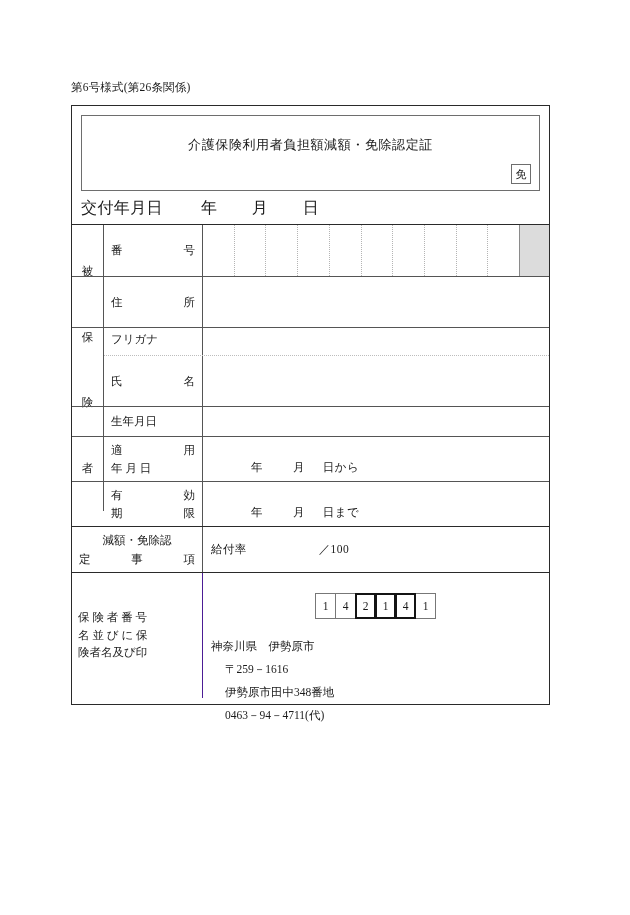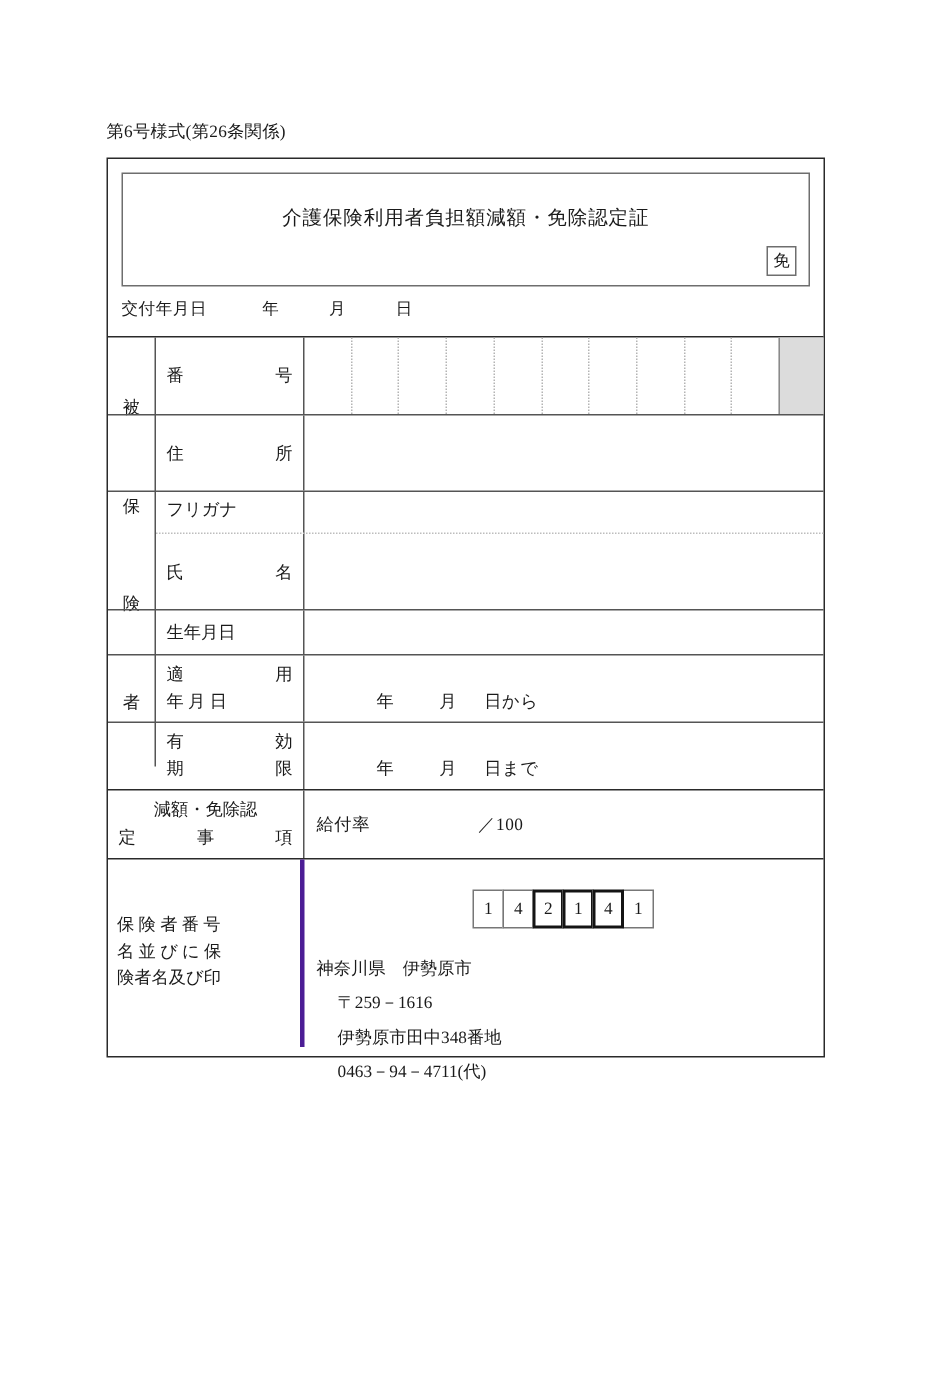--- a/index.html
+++ b/index.html
@@ -72,21 +72,21 @@
     line-height: 18px;
     text-align: center;
   }
 
   
   .issue-row {
     position: relative;
     height: 26px;
     margin-top: 7px;
     padding-left: 9px;
-    font-size: 11px;
+    font-size: 16px;
     white-space: nowrap;
   }
   .issue-row .lbl { letter-spacing: 0.4px; }
   .issue-row .ymd {
     display: inline-block;
     margin-left: 34px;
     letter-spacing: 0.4px;
   }
   .issue-row .ymd span { display: inline-block; }
   .issue-row .ymd .y { }
@@ -194,21 +194,21 @@
   .period-line .m { margin-left: 30px; }
   .period-line .d { margin-left: 18px; }
 
   .rate-line { letter-spacing: 0.4px; }
   .rate-line .slash { margin-left: 72px; }
 
   
   .insurer-row { border-bottom: none; }
   .insurer-label {
     width: 99px;
-    border-right: 3px solid #4c1d95;
+    border-right: 1px solid #4c1d95;
     box-sizing: border-box;
     font-size: 11.5px;
     display: flex;
     flex-direction: column;
     justify-content: center;
     padding: 0 6px;
     line-height: 1.55;
   }
   .insurer-body {
     flex: 1;

